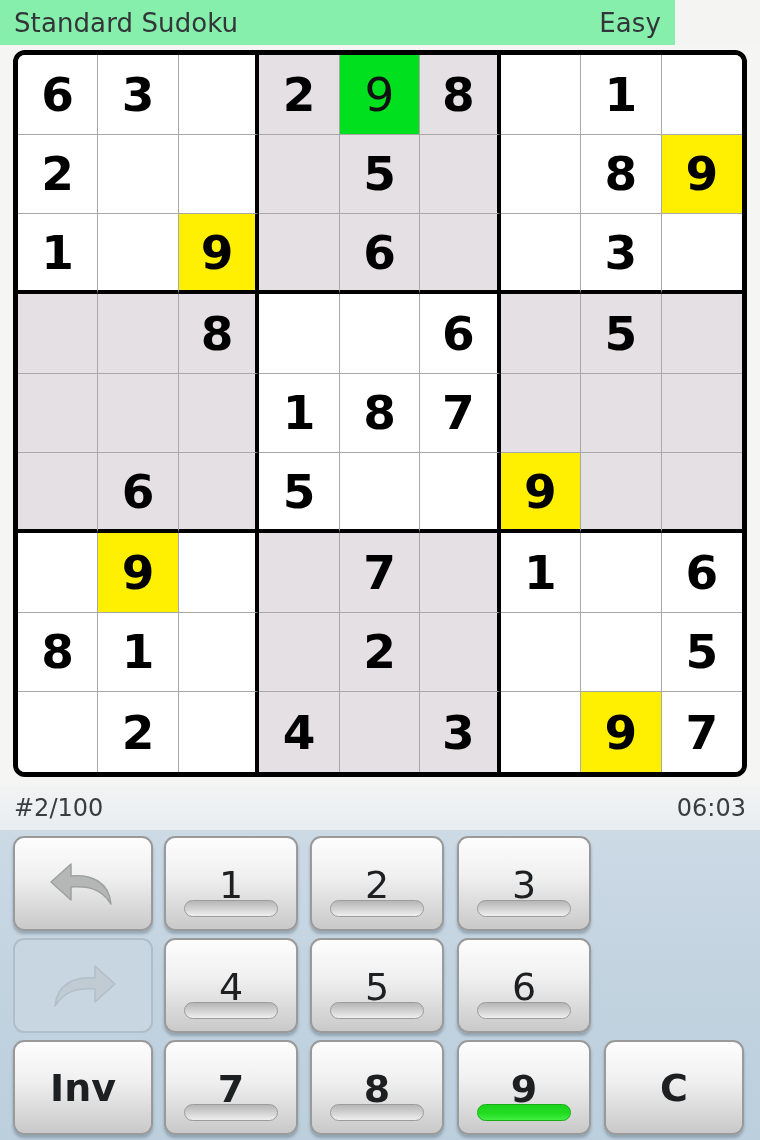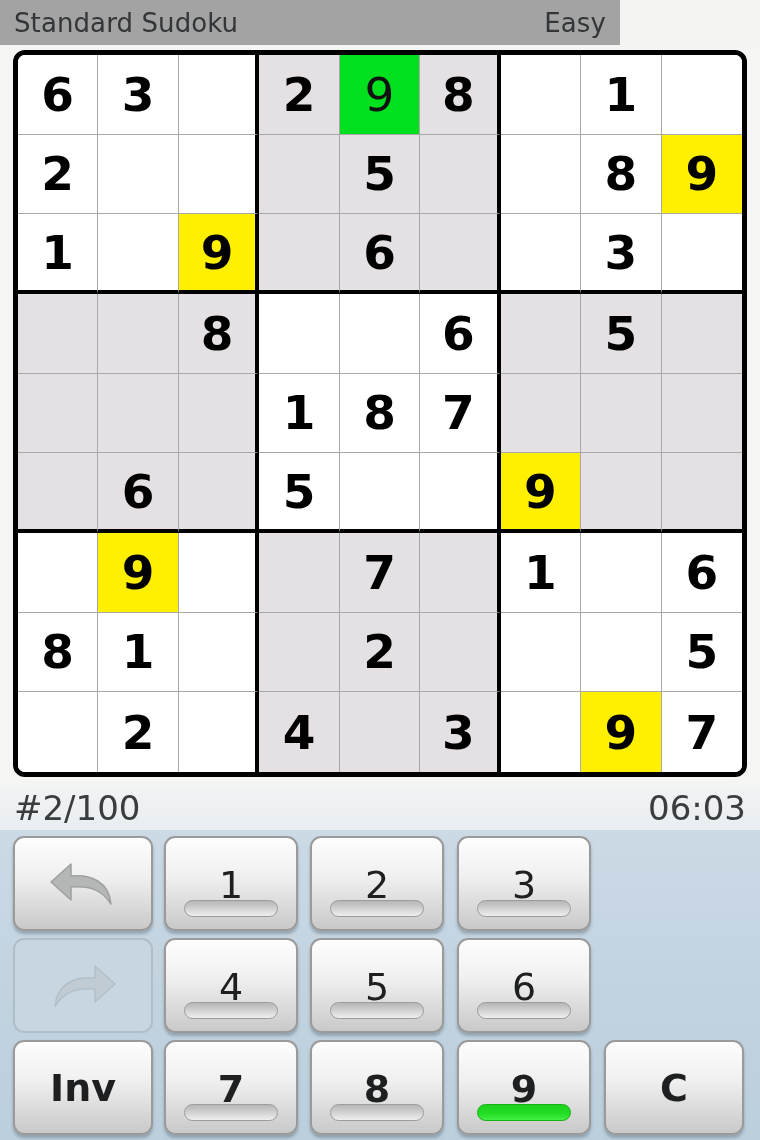--- a/index.html
+++ b/index.html
@@ -5,22 +5,22 @@
   * { margin:0; padding:0; box-sizing:border-box; }
   html,body {
     width:760px; height:1140px; overflow:hidden;
     font-family:"DejaVu Sans", sans-serif;
     background:#f4f5f3;
   }
   #app { position:relative; width:760px; height:1140px; }
 
   
   #header {
-    position:absolute; left:0; top:0; width:620px; height:45px;
-    background:#a3a3a3;
+    position:absolute; left:0; top:0; width:675px; height:45px;
+    background:#86efac;
     display:flex; align-items:center; justify-content:space-between;
     padding:0 14px;
   }
   #header .t { font-size:26px; color:#333638; letter-spacing:.1px; }
 
   
   #board-wrap {
     position:absolute; left:0; top:45px; width:760px; height:740px;
     background:#f5f6f4;
   }
@@ -54,21 +54,21 @@
   .cell.hl      { background:#e5e0e3; }
   .cell.yellow  { background:#ffef00; }
   .cell.green   { background:#00e01e; }
   .cell.green .v{ color:#111; font-weight:normal; }
 
   
   #status {
     position:absolute; left:0; top:785px; width:760px; height:45px;
     display:flex; align-items:center; justify-content:space-between;
     padding:0 14px;
-    font-size:34px; color:#3a3d3f;
+    font-size:24px; color:#3a3d3f;
     background:linear-gradient(to bottom,#f2f4f3 0%, #e8edf1 100%);
   }
 
   
   #keypad {
     position:absolute; left:0; top:830px; width:760px; height:310px;
     background:linear-gradient(to bottom,#ccdae6 0%, #c3d3e0 45%, #bccfdd 100%);
   }
   .krow { position:absolute; left:0; width:760px; height:100px; }
   .krow.r1 { top:6px; }

